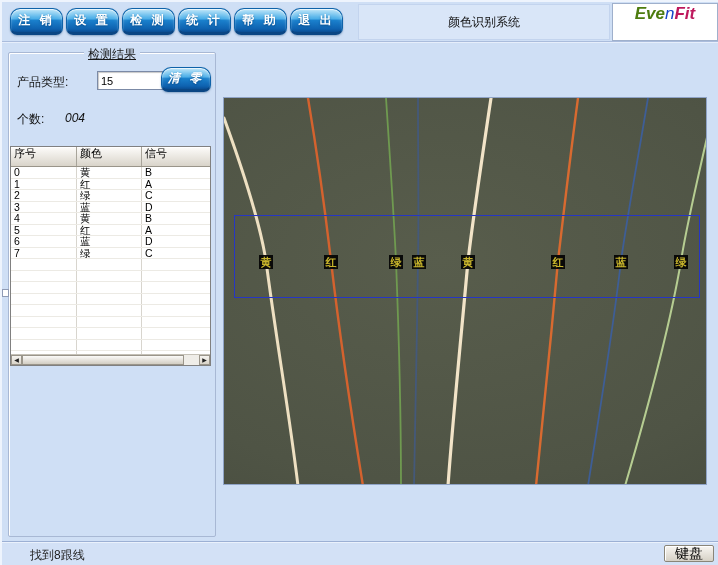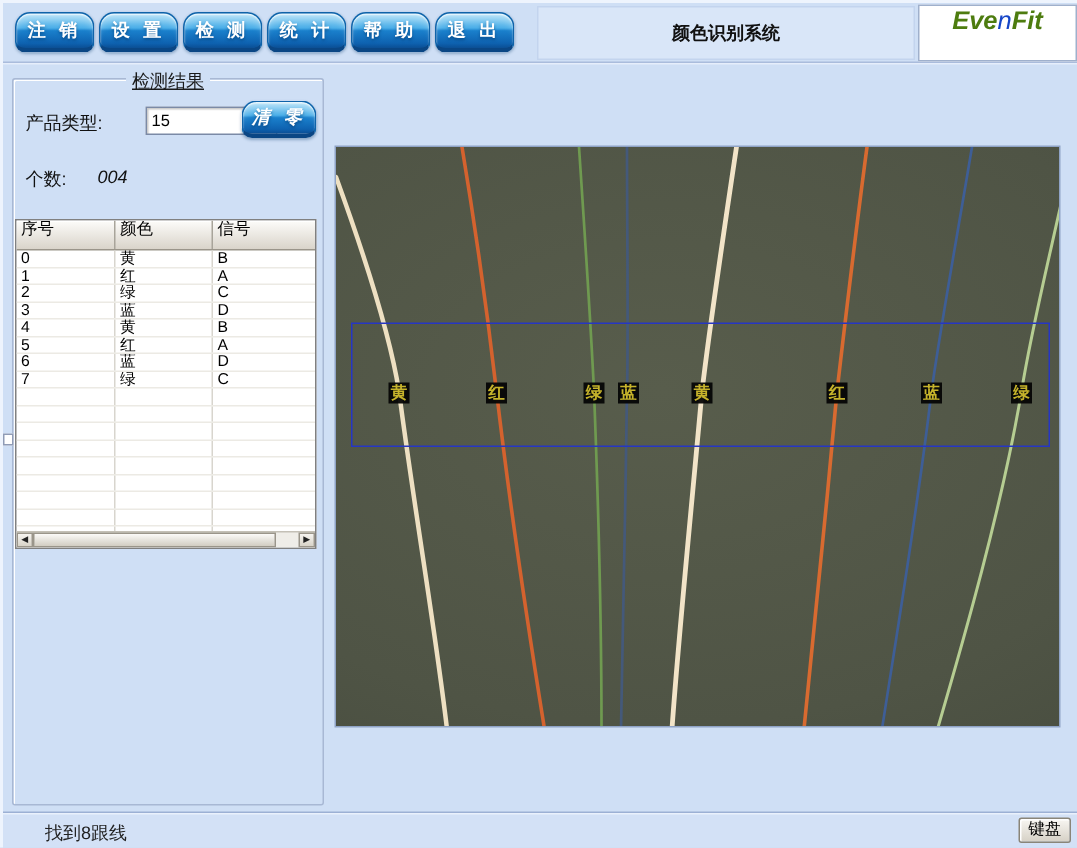--- a/index.html
+++ b/index.html
@@ -12,32 +12,32 @@
   .toolbar { position:absolute; left:0; top:0; width:718px; height:40px;
              border-bottom:1px solid #aabcdc; box-shadow:0 1px 0 #e6eefb; }
   .tb-buttons { position:absolute; left:8px; top:6px; display:flex; gap:3px; }
   .glossy { display:inline-block; color:#fff; font-weight:bold; font-size:12px; letter-spacing:3px;
             text-align:center; cursor:pointer;
             background:linear-gradient(180deg,#8dd2f4 0%,#4aaee8 42%,#1a80cc 50%,#0e62b0 86%,#0a4e94 100%);
             border:1px solid #0f63a9; border-bottom:3px solid #0a4684;
             border-radius:10px 10px 7px 7px;
             box-shadow:inset 0 1px 1px rgba(255,255,255,.75), inset 0 8px 6px -4px rgba(255,255,255,.45), 0 1px 2px rgba(10,60,110,.35);
             text-shadow:0 1px 2px rgba(0,50,100,.55); }
-  .tb-btn { width:53px; height:27px; line-height:23px;font-family:Liberation Serif, serif; }
+  .tb-btn { width:53px; height:27px; line-height:23px; }
   .title-panel { position:absolute; left:356px; top:2px; width:252px; height:36px;
                  background:#d9e6f8; border:1px solid #c3d4ee; }
   .app-title { position:absolute; left:0; top:0; width:100%; height:100%;
                display:flex; align-items:center; justify-content:center;
-               font-size:12px; color:#111;font-weight:bold; }
+               font-size:12px; color:#111; }
   .logo-box { position:absolute; left:610px; top:1px; width:106px; height:38px;
               background:#fff; border:1px solid #9fb0cc; text-align:center; }
   .logo-l1 { font-size:17px; font-style:italic; font-weight:bold; line-height:19px; letter-spacing:0; }
   .lg-blue { color:#4d7c0f; }
   .lg-sw { color:#1646c8; font-weight:normal; }
-  .lg-dark { color:#4d7c0f; }
+  .lg-dark { color:#be185d; }
   .logo-l2 { font-size:13px; color:#111; letter-spacing:3px; line-height:16px; }
 
   
   .groupbox { position:absolute; left:6px; top:50px; width:208px; height:485px;
               border:1px solid #a8b8d4; border-radius:2px;
               box-shadow:inset 1px 1px 0 #ffffff; }
   .gb-legend { position:absolute; left:50%; transform:translateX(-50%); top:-7px;
                background:#cfdff5; padding:0 4px; font-size:12px; color:#1a1a1a; white-space:nowrap;text-decoration:underline; }
   .fld-label { position:absolute; font-size:12px; color:#111; }
   .combo { position:absolute; left:56px; top:18px; width:88px; height:19px; background:#fff;
@@ -79,23 +79,23 @@
   .cam svg { position:absolute; left:0; top:0; }
   .roi { position:absolute; background:transparent; }
   .wire-label { position:absolute; width:14px; height:14px; background:rgba(5,5,5,.95);
                 color:#c6b32b; font-size:11px; font-weight:bold; line-height:14px;
                 text-align:center; }
 
   
   .statusbar { position:absolute; left:0; top:539px; width:718px; height:24px;
                background:#d3e1f6; border-top:1px solid #9cb0d4; box-shadow:inset 0 1px 0 #eaf1fc; }
   .status-text { position:absolute; left:28px; top:5px; font-size:12px; color:#222; }
-  .kbd-btn { position:absolute; right:6px; top:3px; width:35px; height:17px;
+  .kbd-btn { position:absolute; right:6px; top:3px; width:50px; height:17px;
              background:linear-gradient(180deg,#f8f6f2,#d6d1c6); border:1px solid #8a8578;
-             border-radius:2px; font-size:11px; line-height:15px; text-align:center;
+             border-radius:2px; font-size:14px; line-height:15px; text-align:center;
              color:#000; cursor:pointer; box-shadow:1px 1px 0 #fff inset; }
 </style>
 </head>
 <body>
 
 <div class="window">
 
   <div class="toolbar">
     <div class="tb-buttons" id="tb-buttons">
         <button class="glossy tb-btn">注 销</button>

